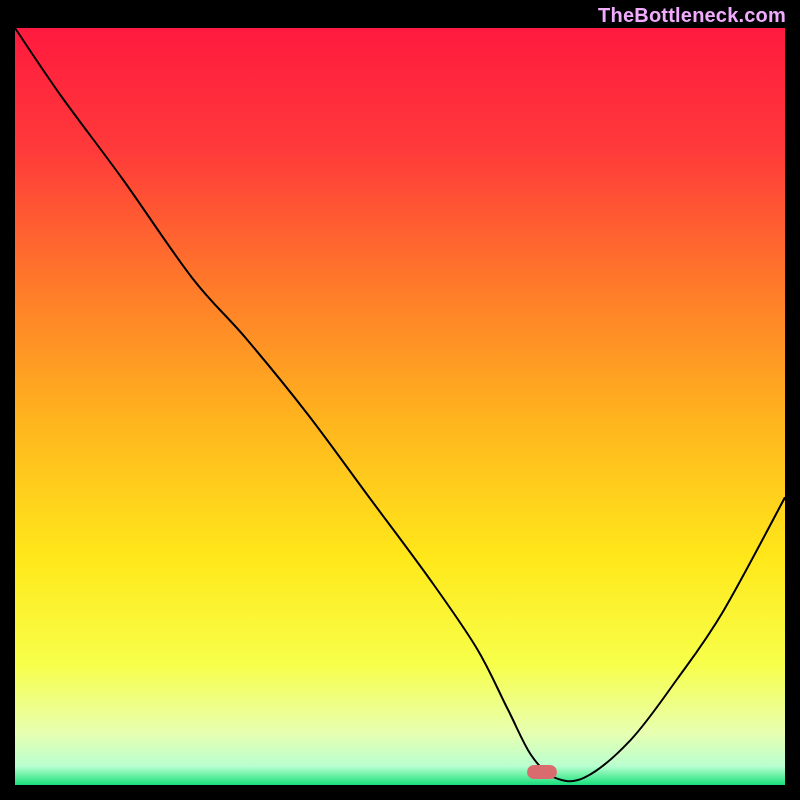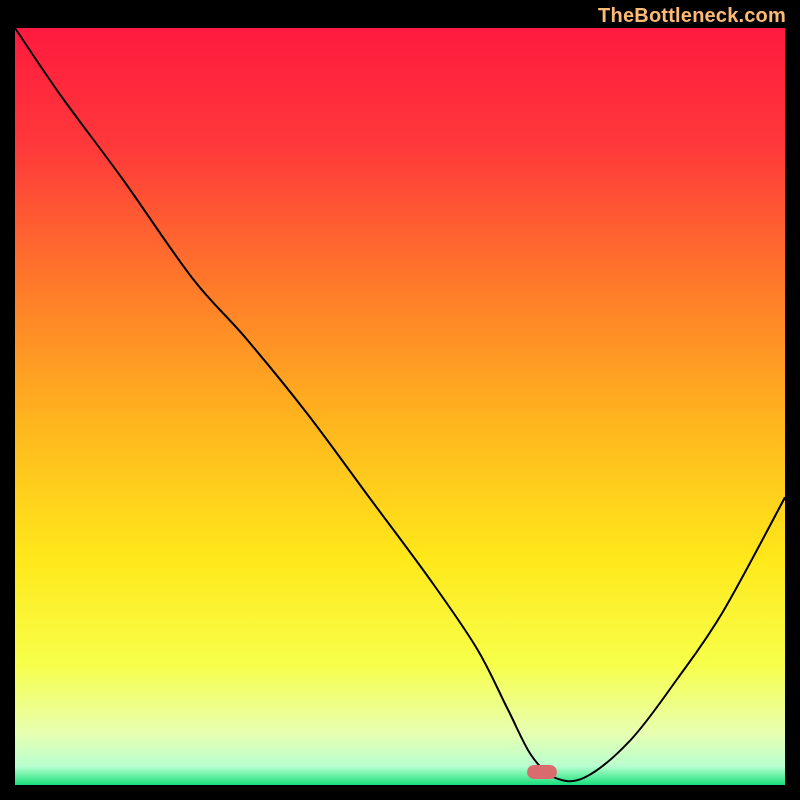--- a/index.html
+++ b/index.html
@@ -14,21 +14,21 @@
   .frame {
     position: relative;
     width: 800px;
     height: 800px;
     background: #000;
   }
   .watermark {
     position: absolute;
     top: 4px;
     right: 14px;
-    color: #fdba74;
+    color: #f0abfc;
     font-size: 20px;
     font-weight: 600;
     letter-spacing: 0.2px;
     z-index: 30;
   }
   .plot-area {
     position: absolute;
     left: 15px;
     top: 28px;
     width: 770px;

